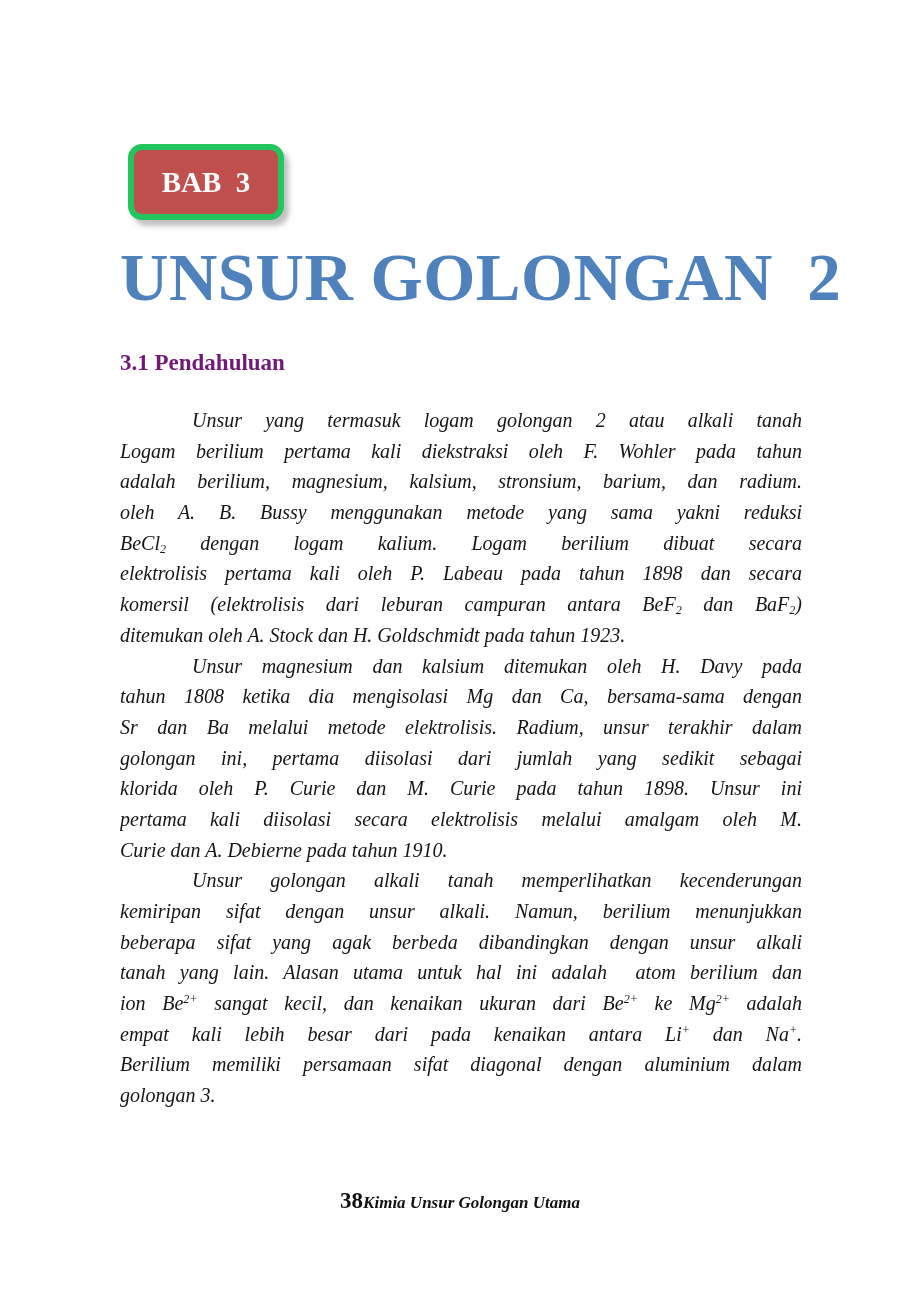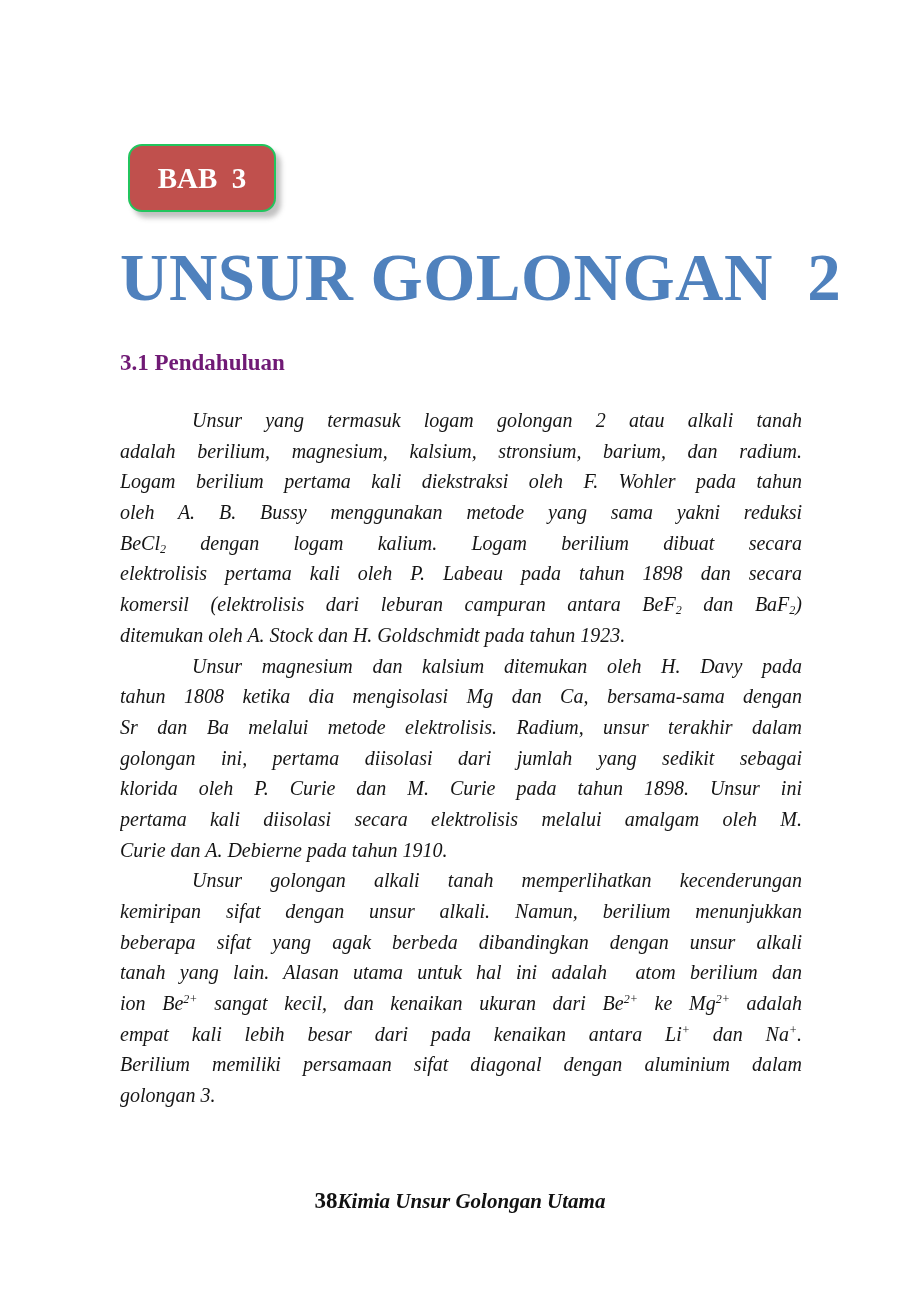--- a/index.html
+++ b/index.html
@@ -12,21 +12,21 @@
     color: #151515;
     overflow: hidden;
   }
   .chapter-badge {
     position: absolute;
     left: 128px;
     top: 144px;
     width: 144px;
     height: 64px;
     background: var(--badge-red, #c0504d);
-    border: 2px solid #22c55e;
+    border: 6px solid #22c55e;
     border-radius: 14px;
     box-shadow: 5px 6px 5px rgba(120,120,120,0.45);
     display: flex;
     align-items: center;
     justify-content: center;
     color: #ffffff;
     font-weight: bold;
     font-size: 29px;
     white-space: pre;
   }
@@ -90,21 +90,21 @@
     display: flex;
     justify-content: center;
     align-items: baseline;
   }
   .page-number {
     font-size: 23px;
     font-weight: bold;
     color: #111111;
   }
   .running-title {
-    font-size: 21px;
+    font-size: 17px;
     font-weight: bold;
     font-style: italic;
     color: #111111;
   }
 </style>
 </head>
 <body>
 
 <div class="page">
 
@@ -112,22 +112,22 @@
     <span>BAB  3</span>
   </div>
 
   <div class="page-title">UNSUR GOLONGAN  2</div>
 
   <div class="section-heading">3.1 Pendahuluan</div>
 
   <div class="body-text" id="body-text">
       <div>
         <div class="line first">Unsur yang termasuk logam golongan 2 atau alkali tanah</div>
+        <div class="line">Logam berilium pertama kali diekstraksi oleh F. Wohler pada tahun</div>
         <div class="line">adalah berilium, magnesium, kalsium, stronsium, barium, dan radium.</div>
-        <div class="line">Logam berilium pertama kali diekstraksi oleh F. Wohler pada tahun</div>
         <div class="line">oleh A. B. Bussy menggunakan metode yang sama yakni reduksi</div>
         <div class="line">BeCl<sub>2</sub> dengan logam kalium. Logam berilium dibuat secara</div>
         <div class="line">elektrolisis pertama kali oleh P. Labeau pada tahun 1898 dan secara</div>
         <div class="line">komersil (elektrolisis dari leburan campuran antara BeF<sub>2</sub> dan BaF<sub>2</sub>)</div>
         <div class="line last">ditemukan oleh A. Stock dan H. Goldschmidt pada tahun 1923.</div>
       </div>
       <div>
         <div class="line first">Unsur magnesium dan kalsium ditemukan oleh H. Davy pada</div>
         <div class="line">tahun 1808 ketika dia mengisolasi Mg dan Ca, bersama-sama dengan</div>
         <div class="line">Sr dan Ba melalui metode elektrolisis. Radium, unsur terakhir dalam</div>

